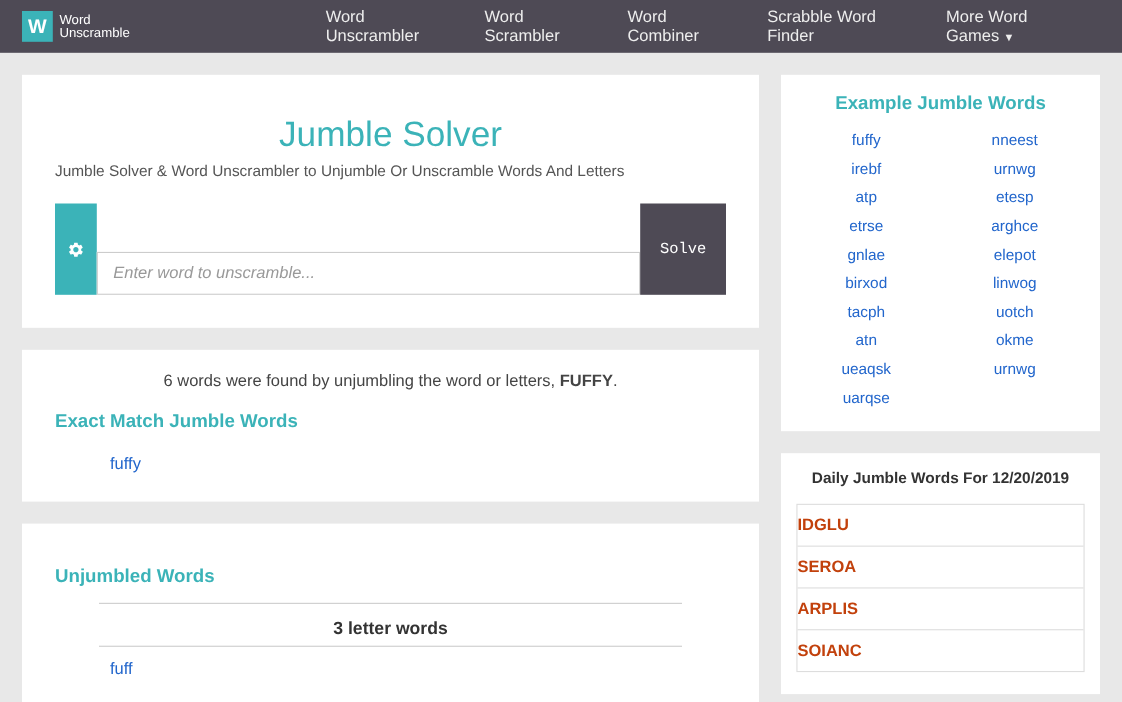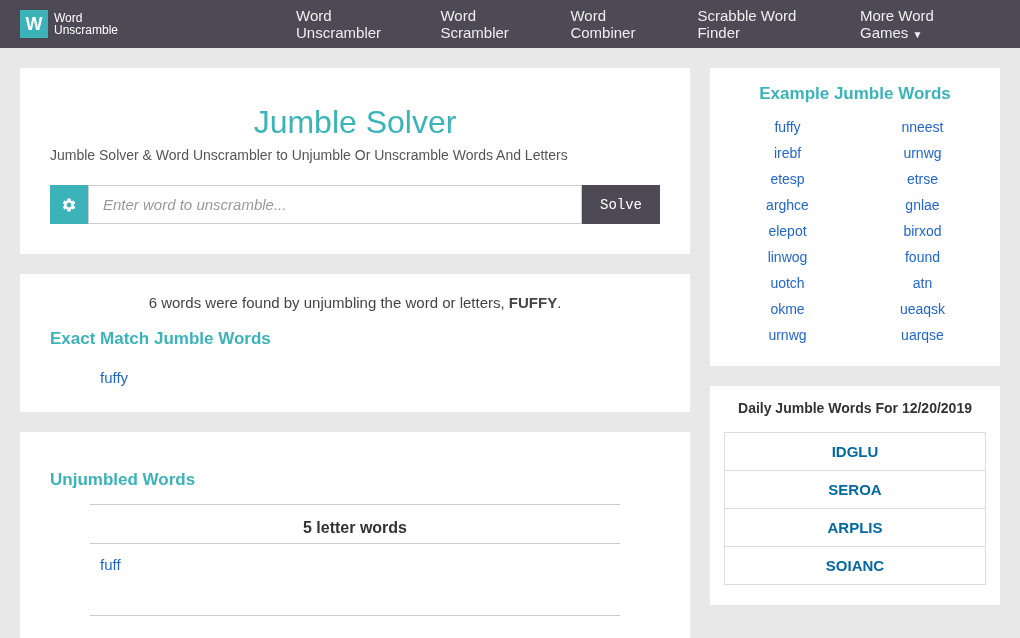--- a/index.html
+++ b/index.html
@@ -17,40 +17,40 @@
     .main { flex: 1; min-width: 0; }
     .sidebar { width: 290px; }
     
     .panel { background: #fff; padding: 36px 30px 30px; margin-bottom: 20px; }
     .title { color: #3bb3b8; font-size: 32px; font-weight: normal; text-align: center; margin-bottom: 6px; }
     .subtitle { color: #555; font-size: 14px; margin-bottom: 22px; }
     
     .search-row { display: flex; align-items: stretch; }
     .gear-btn { width: 38px; background: #3bb3b8; display: flex; align-items: center; justify-content: center; cursor: pointer; }
     .gear-btn svg { fill: #fff; width: 16px; height: 16px; }
-    .search-input { flex: 1; border: 1px solid #ccc; padding: 10px 14px; font-size: 15px; color: #333; outline: none; }
+    .search-input { flex: 1; border: 1px solid #ccc; padding: 10px 14px; font-size: 15px; color: #333; outline: none; margin-top: 44px; }
     .search-input::placeholder { color: #999; font-style: italic; }
     .solve-btn { background: #4e4a55; color: #fff; border: none; padding: 0 18px; font-size: 14px; cursor: pointer; font-family: Liberation Mono, monospace; }
     
     .panel2 { background: #fff; padding: 20px 30px; margin-bottom: 20px; }
     .intro-line { text-align: center; color: #444; font-size: 15px; margin-bottom: 18px; }
     .intro-line .hl { color: #3bb3b8; font-weight: bold; }
     .section-title { color: #3bb3b8; font-size: 17px; font-weight: bold; margin: 18px 0 14px; }
     .word-link { color: #2266cc; font-size: 15px; padding: 6px 0 6px 50px; display: block; }
     .hr { border: none; border-top: 1px solid #ccc; margin: 6px 40px; }
     .group-title { text-align: center; color: #333; font-size: 16px; font-weight: bold; margin: 14px 0 4px; }
     
     .side-panel { background: #fff; padding: 16px 14px 20px; margin-bottom: 20px; }
     .side-title { color: #3bb3b8; font-size: 17px; font-weight: bold; text-align: center; margin-bottom: 12px; }
     .example-grid { display: grid; grid-template-columns: 1fr 1fr; gap: 4px 8px; }
     .example-word { color: #2266cc; font-size: 14px; text-align: center; padding: 3px 0; cursor: pointer; }
     
     .daily-title { color: #333; font-size: 14px; text-align: center; margin-bottom: 12px; padding: 4px 0; }
     .daily-list { border: 1px solid #ddd; }
-    .daily-item { color: #0369a1; font-size: 15px; text-align: center; padding: 10px 0; border-bottom: 1px solid #ddd; cursor: pointer; }
+    .daily-item { color: #c2410c; font-size: 15px; padding: 10px 0; border-bottom: 1px solid #ddd; cursor: pointer; }
     .daily-item:last-child { border-bottom: none; }
   </style>
 </head>
 <body>
 
 <div class="navbar">
   <div class="logo">
     <div class="logo-icon">W</div>
     <div class="logo-text">
       <div>Word</div>
@@ -89,45 +89,46 @@
       <div class="section-title">Exact Match Jumble Words</div>
       <div id="exact-words">
           <a class="word-link">fuffy</a>
         </div>
     </div>
 
     <div class="panel2">
       <div class="section-title">Unjumbled Words</div>
       <div id="groups">
           <hr class="hr">
-          <div class="group-title">5 letter words</div>
+          <div class="group-title">3 letter words</div>
           <hr class="hr">
           <a class="word-link">fuff</a>
           <div style="height: 30px;"></div>
           <hr class="hr">
         </div>
     </div>
   </div>
 
   <div class="sidebar">
     <div class="side-panel">
       <div class="side-title">Example Jumble Words</div>
       <div class="example-grid" id="example-grid">
           <div class="example-word">fuffy</div>
           <div class="example-word">nneest</div>
           <div class="example-word">irebf</div>
           <div class="example-word">urnwg</div>
+          <div class="example-word">atp</div>
           <div class="example-word">etesp</div>
           <div class="example-word">etrse</div>
           <div class="example-word">arghce</div>
           <div class="example-word">gnlae</div>
           <div class="example-word">elepot</div>
           <div class="example-word">birxod</div>
           <div class="example-word">linwog</div>
-          <div class="example-word">found</div>
+          <div class="example-word">tacph</div>
           <div class="example-word">uotch</div>
           <div class="example-word">atn</div>
           <div class="example-word">okme</div>
           <div class="example-word">ueaqsk</div>
           <div class="example-word">urnwg</div>
           <div class="example-word">uarqse</div>
         </div>
     </div>
     <div class="side-panel" style="padding-top:10px;font-weight:bold;">
       <div class="daily-title">Daily Jumble Words For 12/20/2019</div>

